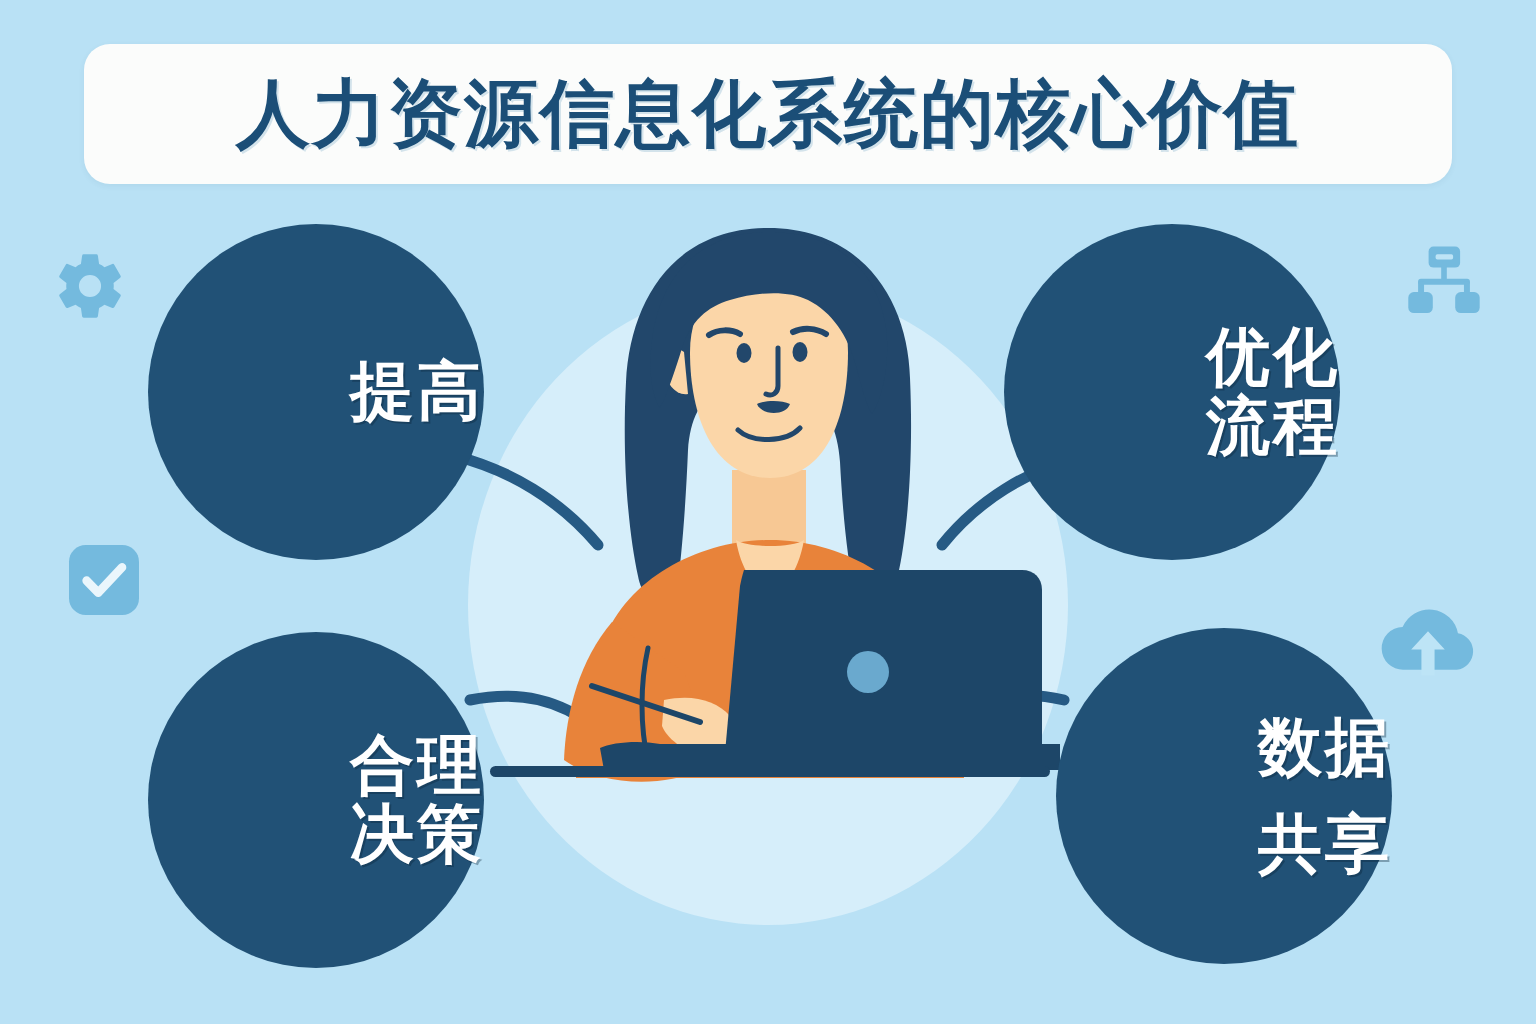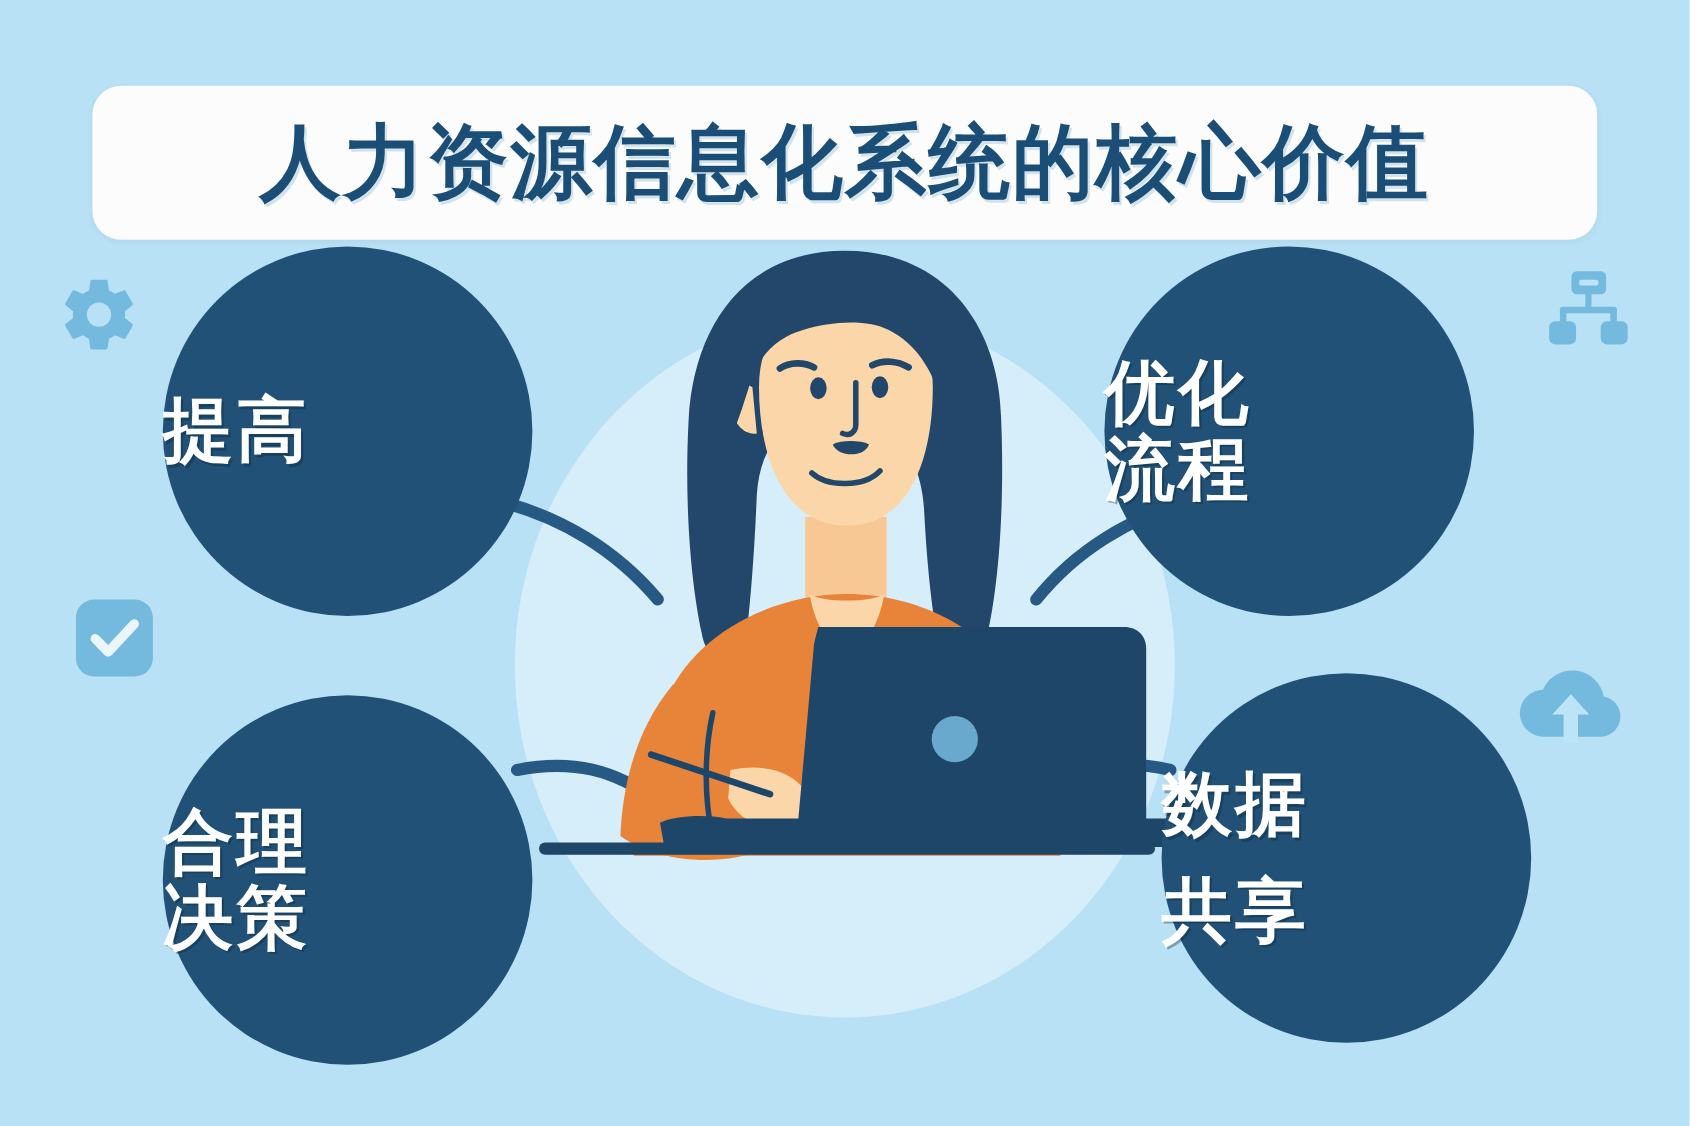--- a/index.html
+++ b/index.html
@@ -24,21 +24,20 @@
     left: 84px;
     top: 44px;
     width: 1368px;
     height: 140px;
     background: #fbfcfb;
     border-radius: 26px;
     display: flex;
     align-items: center;
     justify-content: center;
     box-shadow: 0 2px 6px rgba(20,60,90,0.06);
-    margin-top: 34px;
   }
   .title-text {
     font-size: 74px;
     font-weight: bold;
     letter-spacing: 2px;
     color: #1b4e77;
     line-height: 1;
     white-space: nowrap;
     text-shadow: 2px 2px 0 rgba(120,170,200,0.30);
   }
@@ -53,35 +52,35 @@
   }
   .stage svg { display: block; }
 
   
   .bubble {
     position: absolute;
     background: #215176;
     border-radius: 50%;
     display: flex;
     flex-direction: column;
-    align-items: flex-start;
+    align-items: flex-end;
     justify-content: center;
     color: #ffffff;
     font-weight: bold;
     font-size: 64px;
     line-height: 1.08;
     letter-spacing: 3px;
     text-shadow: 2px 2px 0 rgba(10,35,55,0.35);
   }
   .bubble .ln { display: block; white-space: nowrap; }
 
   #bubble-tl { left: 148px;  top: 224px; width: 336px; height: 336px; }
   #bubble-tr { left: 1004px; top: 224px; width: 336px; height: 336px; }
   #bubble-bl { left: 148px;  top: 632px; width: 336px; height: 336px; }
-  #bubble-br { left: 1056px; top: 612px; width: 336px; height: 336px; gap: 28px; }
+  #bubble-br { left: 1056px; top: 628px; width: 336px; height: 336px; gap: 28px; }
 
   
   .deco {
     position: absolute;
     color: #74bade;
   }
   #deco-gear     { left: 52px;   top: 248px; }
   #deco-check    { left: 64px;   top: 540px; }
   #deco-org      { left: 1402px; top: 240px; }
   #deco-cloud    { left: 1378px; top: 600px; }

